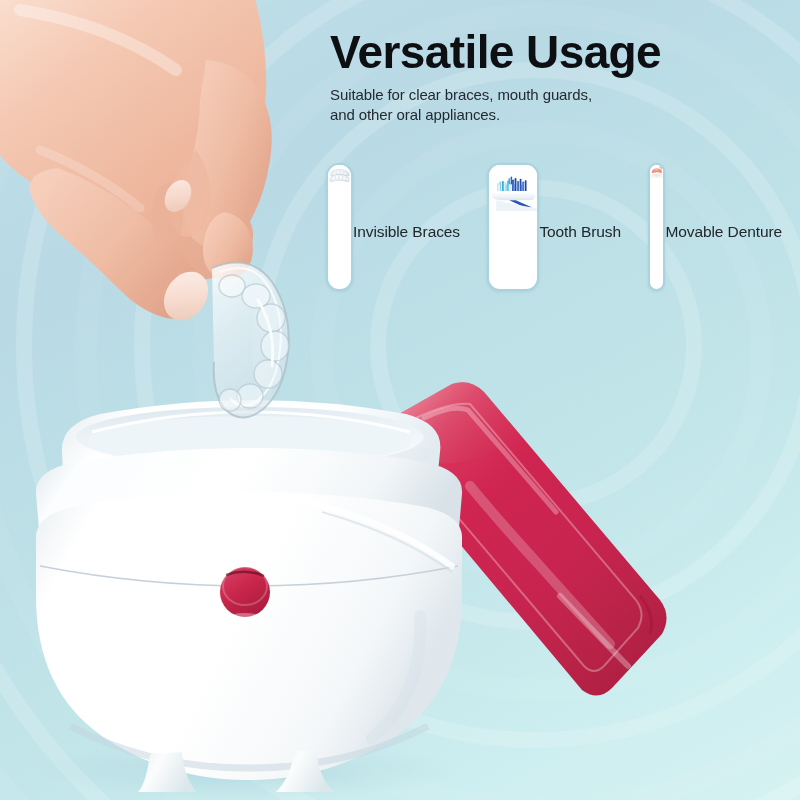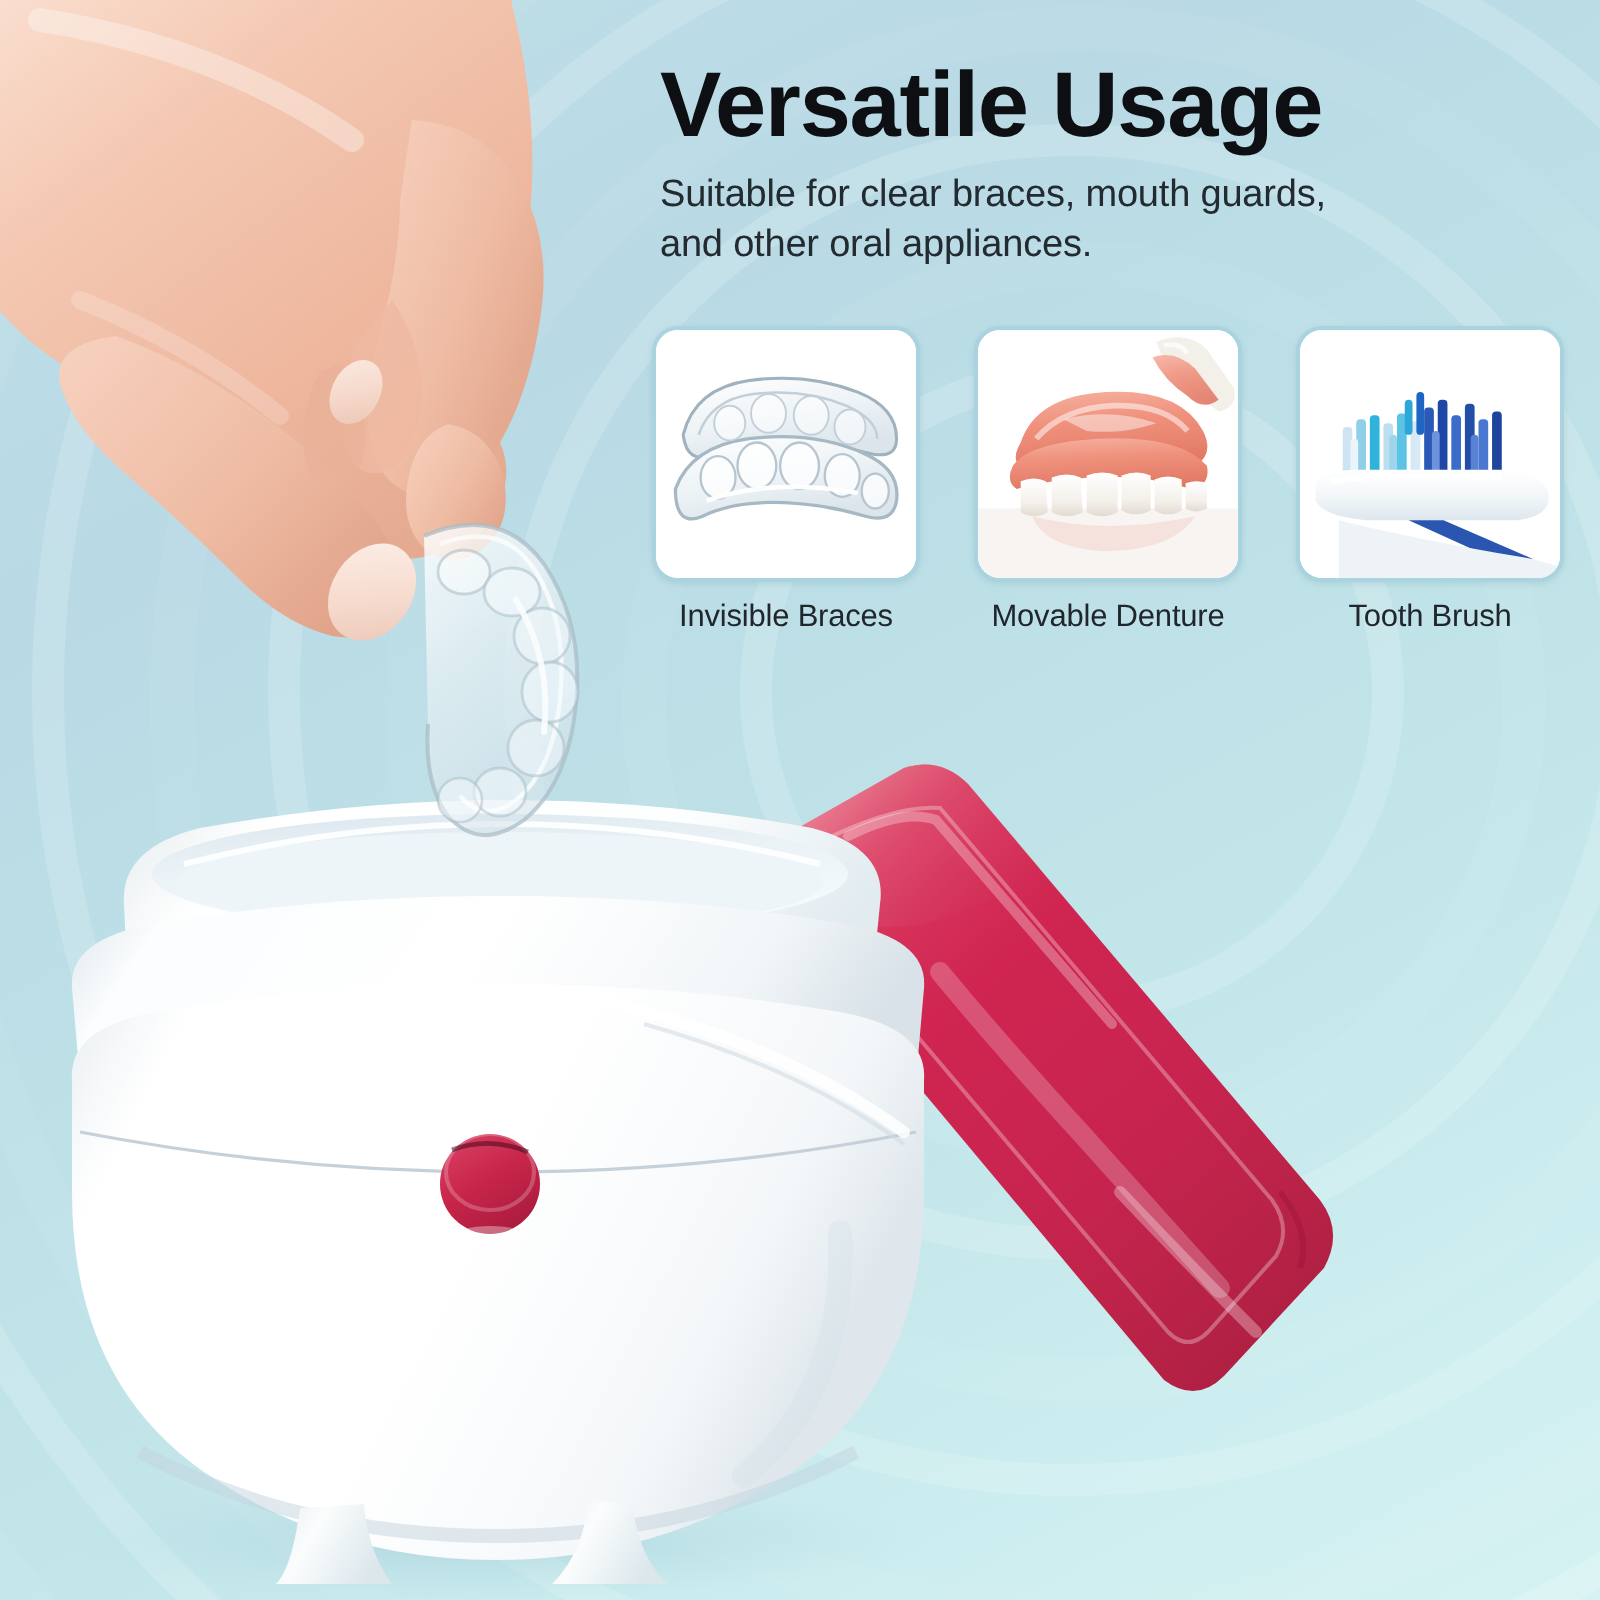--- a/index.html
+++ b/index.html
@@ -20,30 +20,30 @@
 
   
   .headline{
     position:absolute;left:330px;top:28px;width:452px;
   }
   .h-title{
     font-size:46px;font-weight:700;letter-spacing:-0.6px;color:#0d0f12;
     line-height:1.05;margin:0 0 9px 0;
   }
   .h-sub{
-    font-size:19px;font-weight:400;color:#232a30;line-height:1.32;margin:0;
+    font-size:15px;font-weight:400;color:#232a30;line-height:1.32;margin:0;
     letter-spacing:-0.1px;
   }
 
   
   .cards{
     position:absolute;left:326px;top:163px;width:456px;
     display:flex;justify-content:space-between;
   }
-  .card{width:134px;display:flex;flex-direction:column;align-items:center;}
+  .card{width:134px;display:flex;flex-direction:row;align-items:center;}
   .card-frame{
     width:134px;height:128px;border-radius:13px;background:#ffffff;
     border:2px solid #a8d3df;box-sizing:border-box;overflow:hidden;position:relative;
     box-shadow:0 1px 3px rgba(60,100,120,0.13);
   }
   .card-caption{
     margin-top:9px;font-size:15.5px;color:#20262c;letter-spacing:-0.1px;white-space:nowrap;
   }
   .thumb{position:absolute;inset:0;}
 
@@ -263,20 +263,67 @@
           <g fill="rgba(255,255,255,0.55)" stroke="#c3d0d9" stroke-width="1">
             <ellipse cx="38" cy="48" rx="8" ry="9"></ellipse>
             <ellipse cx="58" cy="43" rx="9" ry="10"></ellipse>
             <ellipse cx="80" cy="44" rx="9" ry="10"></ellipse>
             <ellipse cx="100" cy="50" rx="8" ry="9"></ellipse>
           </g>
           <path d="M26 88 Q60 76 104 84" fill="none" stroke="rgba(255,255,255,0.95)" stroke-width="2.4"></path>
         </svg>
       </div>
       <div class="card-caption">Invisible Braces</div>
+    </div>
+
+    <div class="card">
+      <div class="card-frame">
+        <svg class="thumb" viewBox="0 0 134 128">
+          <defs>
+            <linearGradient id="headG" x1="0" y1="0" x2="0" y2="1">
+              <stop offset="0%" stop-color="#ffffff"></stop>
+              <stop offset="55%" stop-color="#f2f6f9"></stop>
+              <stop offset="100%" stop-color="#dde7ee"></stop>
+            </linearGradient>
+          </defs>
+          <rect width="134" height="128" fill="#ffffff"></rect>
+
+          <g>
+            <rect x="22" y="50" width="5" height="30" rx="2" fill="#cfe4f2"></rect>
+            <rect x="29" y="46" width="5" height="34" rx="2" fill="#8fcfe8"></rect>
+            <rect x="36" y="44" width="5" height="36" rx="2" fill="#2fb3dd"></rect>
+            <rect x="43" y="48" width="5" height="32" rx="2" fill="#bcdff0"></rect>
+            <rect x="50" y="43" width="5" height="37" rx="2" fill="#5cc3e4"></rect>
+            <rect x="57" y="47" width="5" height="33" rx="2" fill="#d6e9f4"></rect>
+            <rect x="26" y="56" width="4" height="24" rx="2" fill="#eaf4fa"></rect>
+            <rect x="46" y="54" width="4" height="26" rx="2" fill="#9ed5ea"></rect>
+          </g>
+
+          <g>
+            <rect x="64" y="40" width="5" height="40" rx="2" fill="#2a59b8"></rect>
+            <rect x="71" y="36" width="5" height="44" rx="2" fill="#1f47a5"></rect>
+            <rect x="78" y="44" width="5" height="36" rx="2" fill="#3c6cc9"></rect>
+            <rect x="85" y="38" width="5" height="42" rx="2" fill="#224ea8"></rect>
+            <rect x="92" y="46" width="5" height="34" rx="2" fill="#4a77d0"></rect>
+            <rect x="99" y="42" width="5" height="38" rx="2" fill="#1d459e"></rect>
+            <rect x="68" y="52" width="4" height="28" rx="2" fill="#6d93dc"></rect>
+            <rect x="88" y="54" width="4" height="26" rx="2" fill="#5883d4"></rect>
+          </g>
+
+          <rect x="54" y="36" width="4" height="18" rx="2" fill="#2ba8d8"></rect>
+          <rect x="60" y="32" width="4" height="22" rx="2" fill="#1f66c4"></rect>
+
+          <path d="M8 78 Q14 72 30 72 L104 72 Q124 72 128 84 Q130 96 112 98 L34 98 Q12 96 8 88 Z" fill="url(#headG)"></path>
+          <path d="M16 78 Q40 74 104 76" fill="none" stroke="#ffffff" stroke-width="3"></path>
+
+          <path d="M56 98 L74 98 L120 118 L100 118 Z" fill="#2a55b0"></path>
+          <path d="M20 98 Q60 108 120 118 L134 122 L134 128 L20 128 Z" fill="#eef3f7"></path>
+        </svg>
+      </div>
+      <div class="card-caption">Tooth Brush</div>
     </div>
 
     <div class="card">
       <div class="card-frame">
         <svg class="thumb" viewBox="0 0 134 128">
           <defs>
             <linearGradient id="gumG" x1="0" y1="0" x2="0.2" y2="1">
               <stop offset="0%" stop-color="#f6b2a2"></stop>
               <stop offset="45%" stop-color="#ef917c"></stop>
               <stop offset="100%" stop-color="#e27a65"></stop>
@@ -311,61 +358,14 @@
             <path d="M90 14 Q102 10 112 20 L124 36 Q116 42 108 34 Q96 26 90 14 Z" fill="url(#gumG)" opacity="0.9"></path>
             <path d="M96 8 q8 -2 12 4" fill="none" stroke="rgba(255,255,255,0.7)" stroke-width="2.4"></path>
           </g>
 
           <path d="M28 96 Q66 106 112 96 Q100 114 64 114 Q34 112 28 96 Z" fill="rgba(238,145,124,0.18)"></path>
         </svg>
       </div>
       <div class="card-caption">Movable Denture</div>
     </div>
 
-    <div class="card">
-      <div class="card-frame">
-        <svg class="thumb" viewBox="0 0 134 128">
-          <defs>
-            <linearGradient id="headG" x1="0" y1="0" x2="0" y2="1">
-              <stop offset="0%" stop-color="#ffffff"></stop>
-              <stop offset="55%" stop-color="#f2f6f9"></stop>
-              <stop offset="100%" stop-color="#dde7ee"></stop>
-            </linearGradient>
-          </defs>
-          <rect width="134" height="128" fill="#ffffff"></rect>
-
-          <g>
-            <rect x="22" y="50" width="5" height="30" rx="2" fill="#cfe4f2"></rect>
-            <rect x="29" y="46" width="5" height="34" rx="2" fill="#8fcfe8"></rect>
-            <rect x="36" y="44" width="5" height="36" rx="2" fill="#2fb3dd"></rect>
-            <rect x="43" y="48" width="5" height="32" rx="2" fill="#bcdff0"></rect>
-            <rect x="50" y="43" width="5" height="37" rx="2" fill="#5cc3e4"></rect>
-            <rect x="57" y="47" width="5" height="33" rx="2" fill="#d6e9f4"></rect>
-            <rect x="26" y="56" width="4" height="24" rx="2" fill="#eaf4fa"></rect>
-            <rect x="46" y="54" width="4" height="26" rx="2" fill="#9ed5ea"></rect>
-          </g>
-
-          <g>
-            <rect x="64" y="40" width="5" height="40" rx="2" fill="#2a59b8"></rect>
-            <rect x="71" y="36" width="5" height="44" rx="2" fill="#1f47a5"></rect>
-            <rect x="78" y="44" width="5" height="36" rx="2" fill="#3c6cc9"></rect>
-            <rect x="85" y="38" width="5" height="42" rx="2" fill="#224ea8"></rect>
-            <rect x="92" y="46" width="5" height="34" rx="2" fill="#4a77d0"></rect>
-            <rect x="99" y="42" width="5" height="38" rx="2" fill="#1d459e"></rect>
-            <rect x="68" y="52" width="4" height="28" rx="2" fill="#6d93dc"></rect>
-            <rect x="88" y="54" width="4" height="26" rx="2" fill="#5883d4"></rect>
-          </g>
-
-          <rect x="54" y="36" width="4" height="18" rx="2" fill="#2ba8d8"></rect>
-          <rect x="60" y="32" width="4" height="22" rx="2" fill="#1f66c4"></rect>
-
-          <path d="M8 78 Q14 72 30 72 L104 72 Q124 72 128 84 Q130 96 112 98 L34 98 Q12 96 8 88 Z" fill="url(#headG)"></path>
-          <path d="M16 78 Q40 74 104 76" fill="none" stroke="#ffffff" stroke-width="3"></path>
-
-          <path d="M56 98 L74 98 L120 118 L100 118 Z" fill="#2a55b0"></path>
-          <path d="M20 98 Q60 108 120 118 L134 122 L134 128 L20 128 Z" fill="#eef3f7"></path>
-        </svg>
-      </div>
-      <div class="card-caption">Tooth Brush</div>
-    </div>
-
   </div>
 </div>
 
 </body></html>

